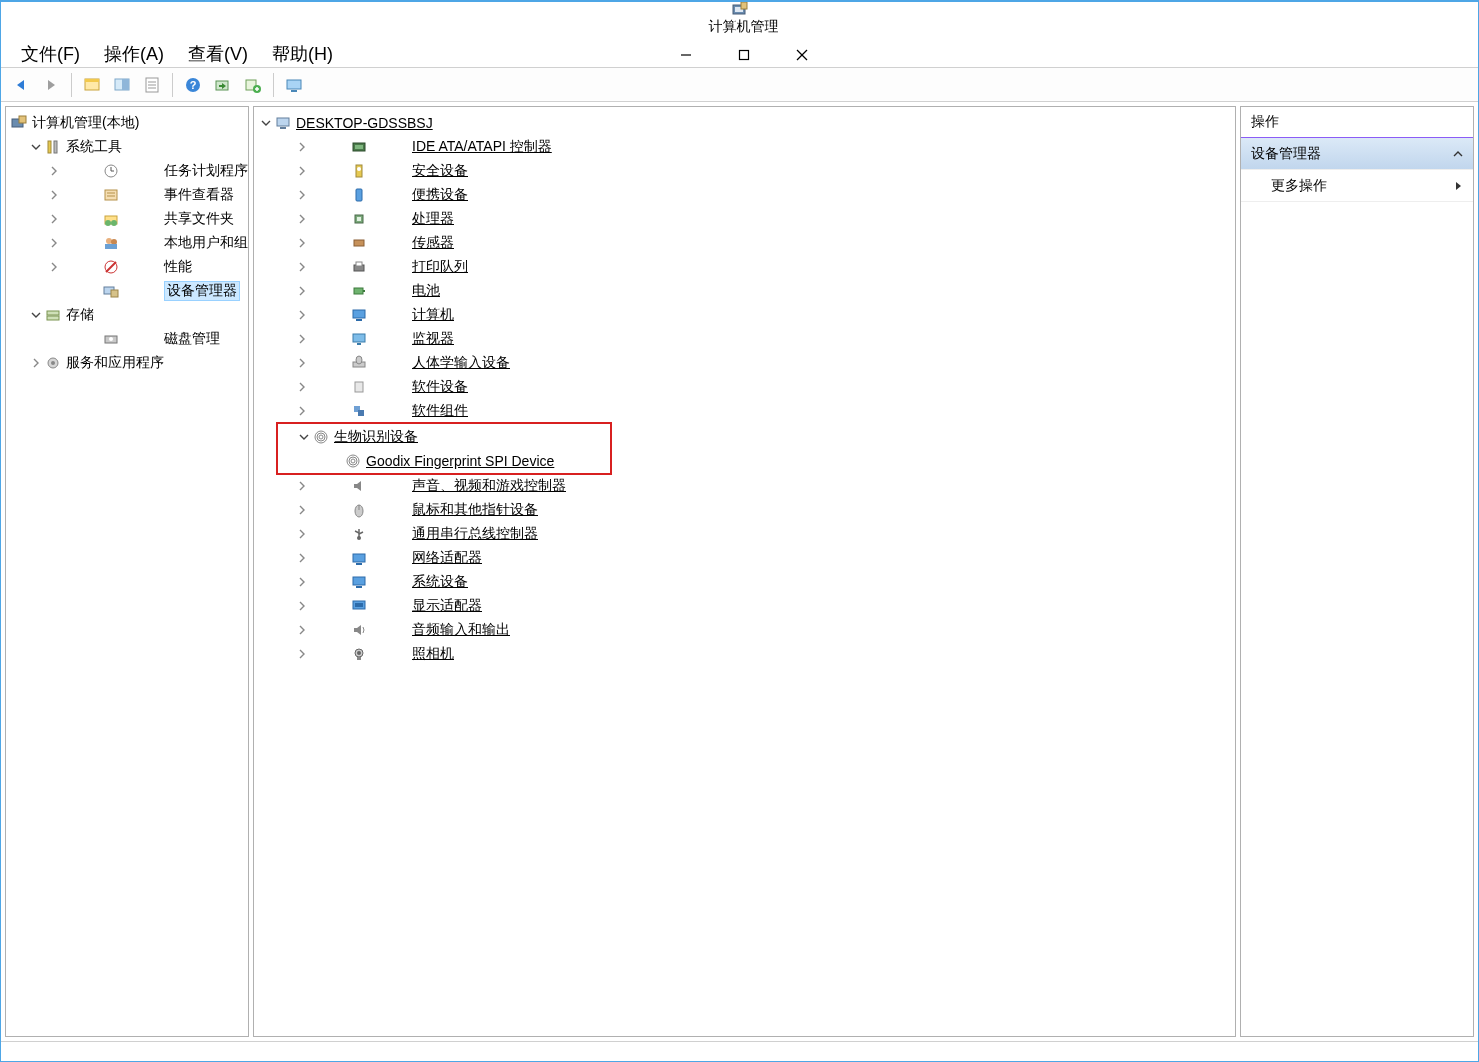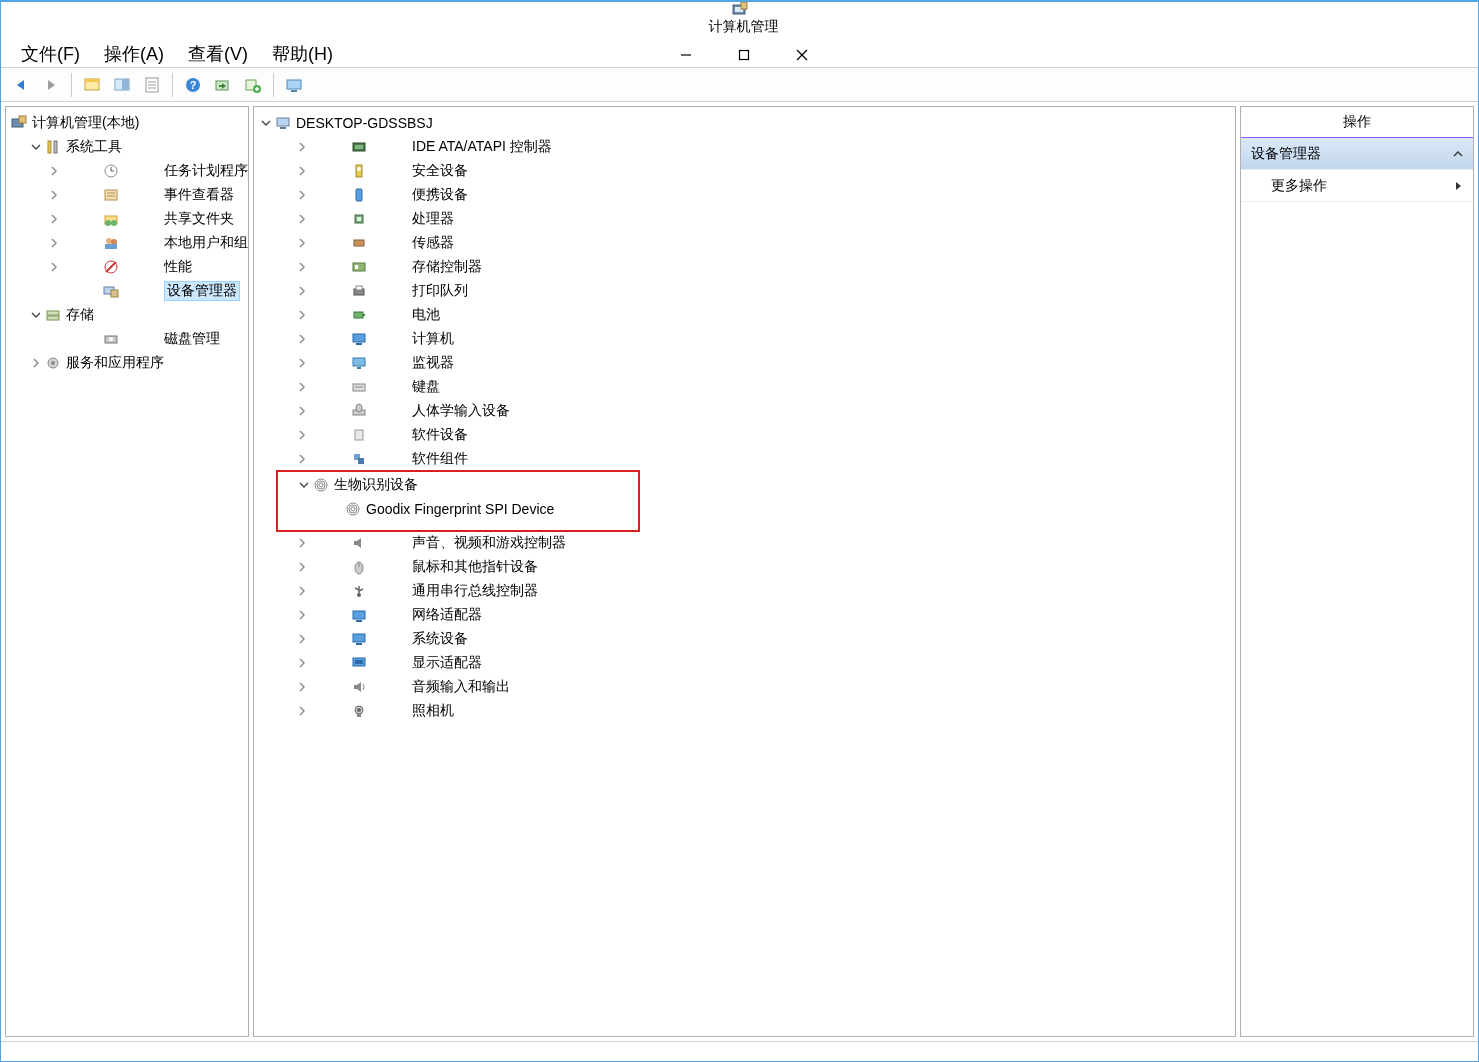--- a/index.html
+++ b/index.html
@@ -79,21 +79,20 @@
     background: #ccc;
     margin: 0 4px;
   }
 
   .content {
     flex: 1;
     display: flex;
     min-height: 0;
     padding: 4px;
     gap: 4px;
-    text-align: center;
   }
   .pane {
     border: 1px solid #b0b0b0;
     background: #fff;
     overflow: auto;
   }
   .left-pane { width: 244px; }
   .center-pane { flex: 1; }
   .right-pane { width: 234px; background: #fff; display:flex; flex-direction:column; }
 
@@ -126,29 +125,29 @@
   }
   .tree-item.selected .label {
     background: #cce8ff;
     border: 1px solid #99d1ff;
     padding: 0 2px;
   }
   .indent-1 { padding-left: 2px; }
   .indent-2 { padding-left: 20px; }
   .indent-3 { padding-left: 38px; gap: 40px; }
 
-  .center-tree .tree-item { height: 24px; }
+  .center-tree .tree-item { height: 24px; text-decoration: underline; }
 
   .highlight-box {
     position: relative;
     border: 2px solid #d82020;
     margin: -1px 0;
     padding-top: 1px;
-    padding-bottom: 9px;
-    width: 364px;
+    padding-bottom: 0;
+    width: 336px;
     margin-left: 20px;
   }
 
   .right-header {
     background: #fff;
     border-bottom: 1px solid #8b5cf6;
     padding: 6px 10px;
     font-size: 14px;
   }
   .right-row {
@@ -515,34 +514,20 @@
             </span>
             <span class="node-icon">
               <svg width="16" height="16">
                 <rect x="3" y="5" width="10" height="6" fill="#c6915a" stroke="#8a5f34"></rect>
               </svg>
             </span>
             <span class="label">传感器</span>
           </div>
 
 
-        <div class="tree-item indent-3">
-            <span class="chevron">
-              <svg width="10" height="10">
-                <path d="M3 1 L7 5 L3 9" fill="none" stroke="#888" stroke-width="1.4"></path>
-              </svg>
-            </span>
-            <span class="node-icon">
-              <svg width="16" height="16">
-                <rect x="2" y="4" width="12" height="8" fill="#8fb76f" stroke="#5a7a42"></rect>
-                <rect x="4" y="6" width="3" height="4" fill="#fff"></rect>
-              </svg>
-            </span>
-            <span class="label">存储控制器</span>
-          </div>
 
         <div class="tree-item indent-3">
             <span class="chevron">
               <svg width="10" height="10">
                 <path d="M3 1 L7 5 L3 9" fill="none" stroke="#888" stroke-width="1.4"></path>
               </svg>
             </span>
             <span class="node-icon">
               <svg width="16" height="16">
                 <rect x="3" y="6" width="10" height="6" fill="#888" stroke="#555"></rect>
@@ -591,34 +576,20 @@
             </span>
             <span class="node-icon">
               <svg width="16" height="16">
                 <rect x="2" y="3" width="12" height="8" fill="#7ebce8" stroke="#3a7cab"></rect>
                 <rect x="6" y="12" width="4" height="2" fill="#3a7cab"></rect>
               </svg>
             </span>
             <span class="label">监视器</span>
           </div>
 
-        <div class="tree-item indent-3">
-            <span class="chevron">
-              <svg width="10" height="10">
-                <path d="M3 1 L7 5 L3 9" fill="none" stroke="#888" stroke-width="1.4"></path>
-              </svg>
-            </span>
-            <span class="node-icon">
-              <svg width="16" height="16">
-                <rect x="2" y="5" width="12" height="7" fill="#ddd" stroke="#888"></rect>
-                <line x1="4" y1="8" x2="12" y2="8" stroke="#888"></line>
-              </svg>
-            </span>
-            <span class="label">键盘</span>
-          </div>
 
 
         <div class="tree-item indent-3">
             <span class="chevron">
               <svg width="10" height="10">
                 <path d="M3 1 L7 5 L3 9" fill="none" stroke="#888" stroke-width="1.4"></path>
               </svg>
             </span>
             <span class="node-icon">
               <svg width="16" height="16">

